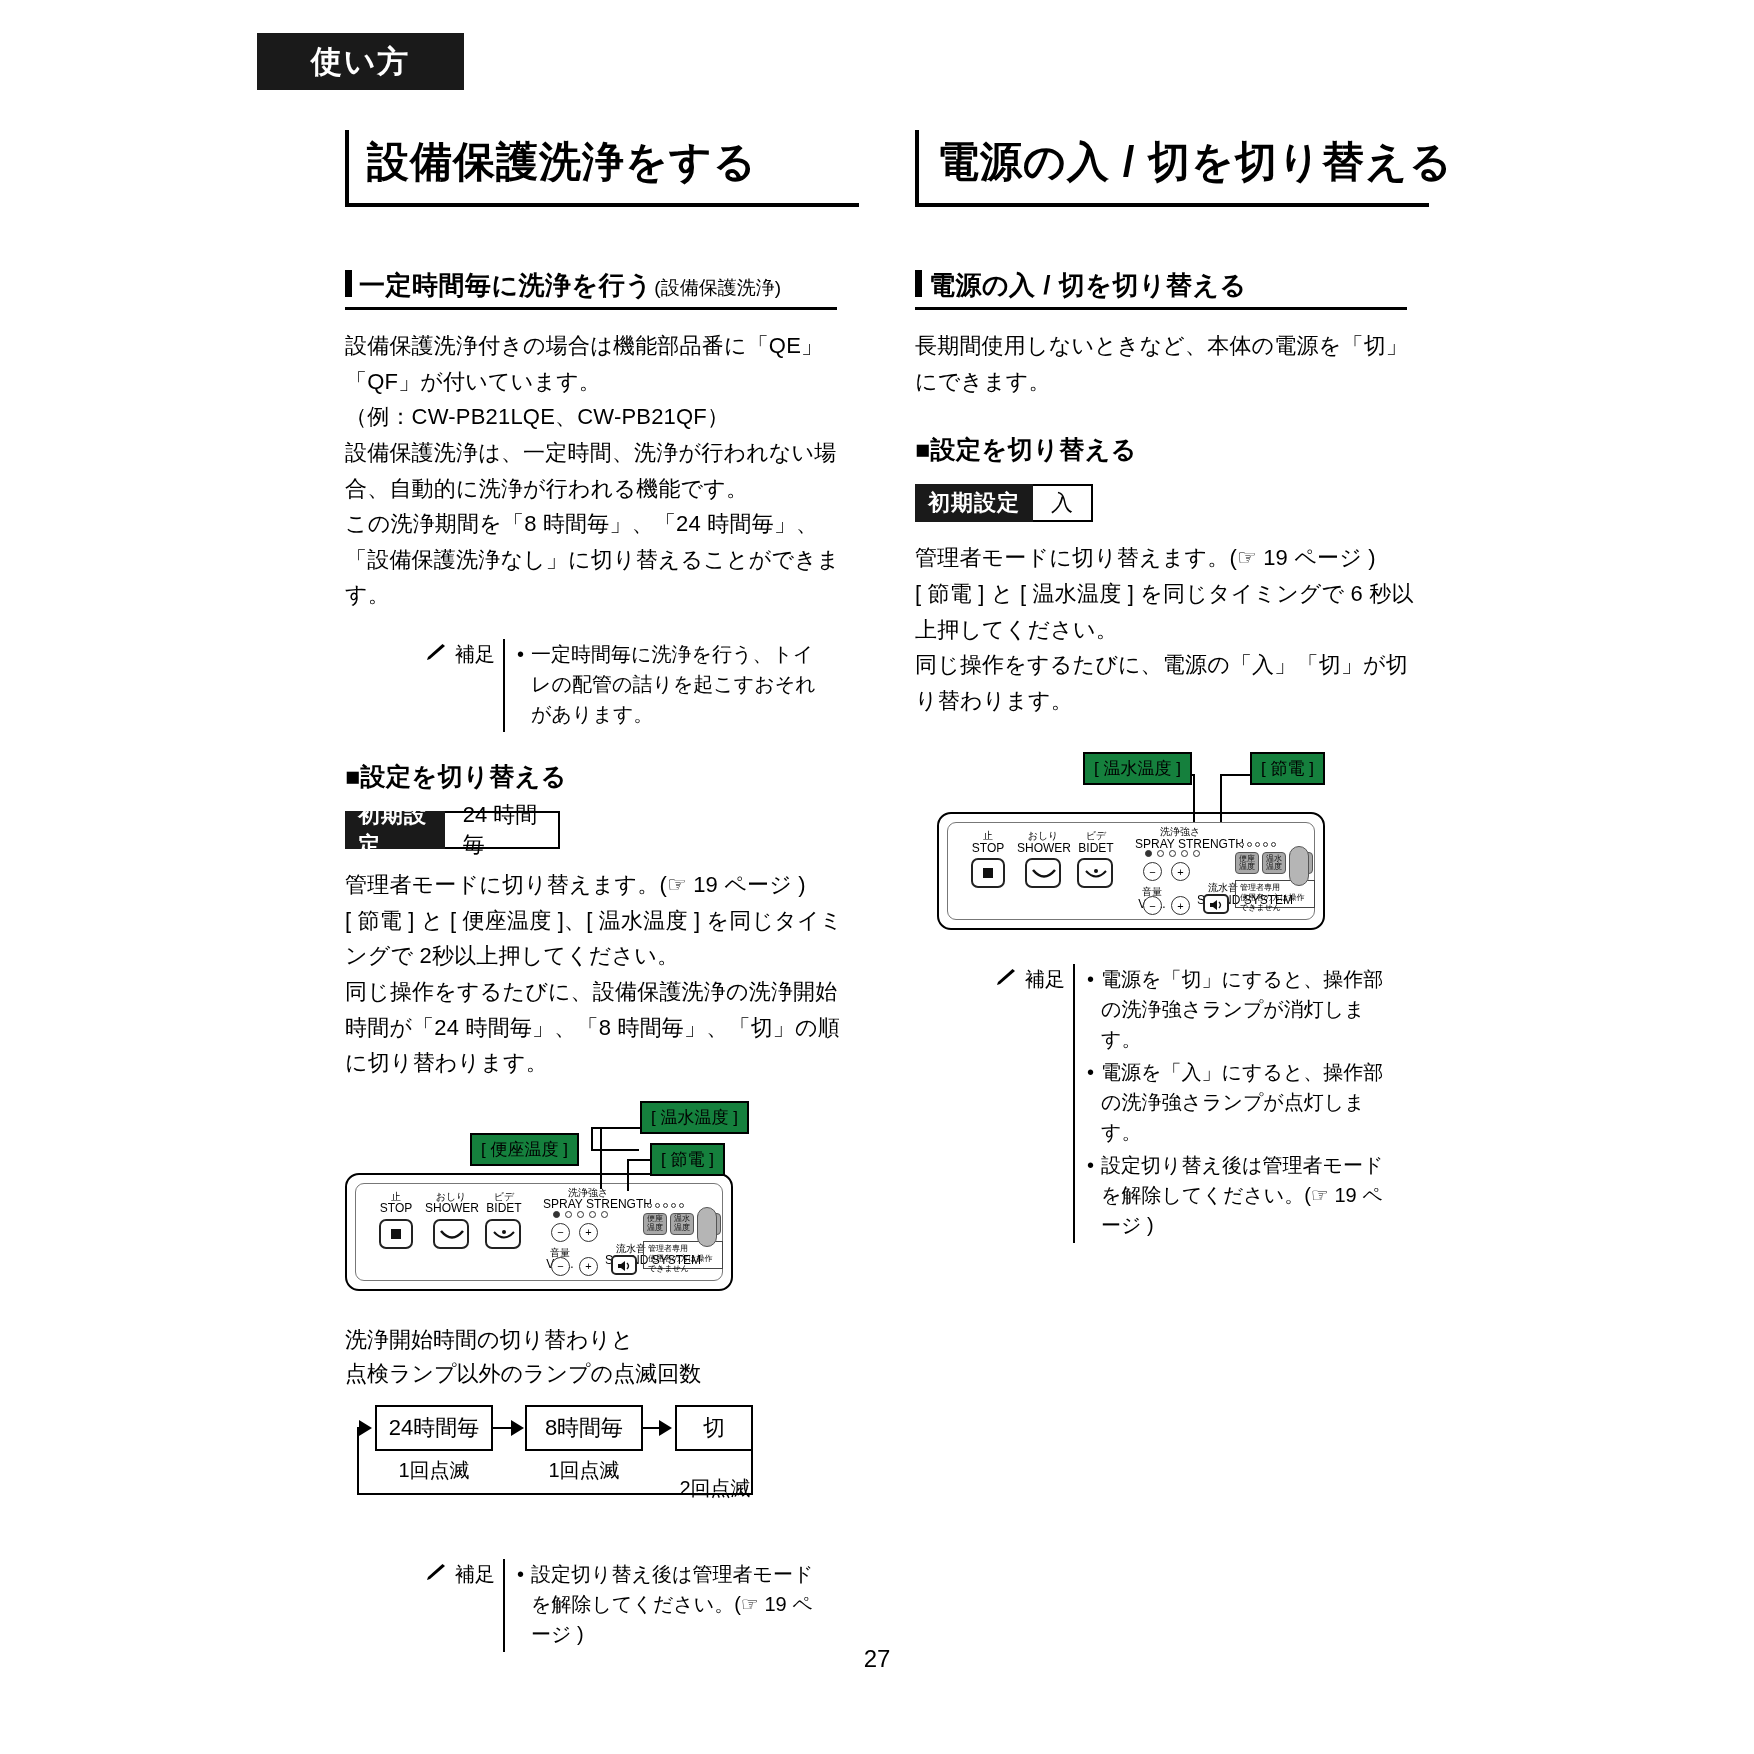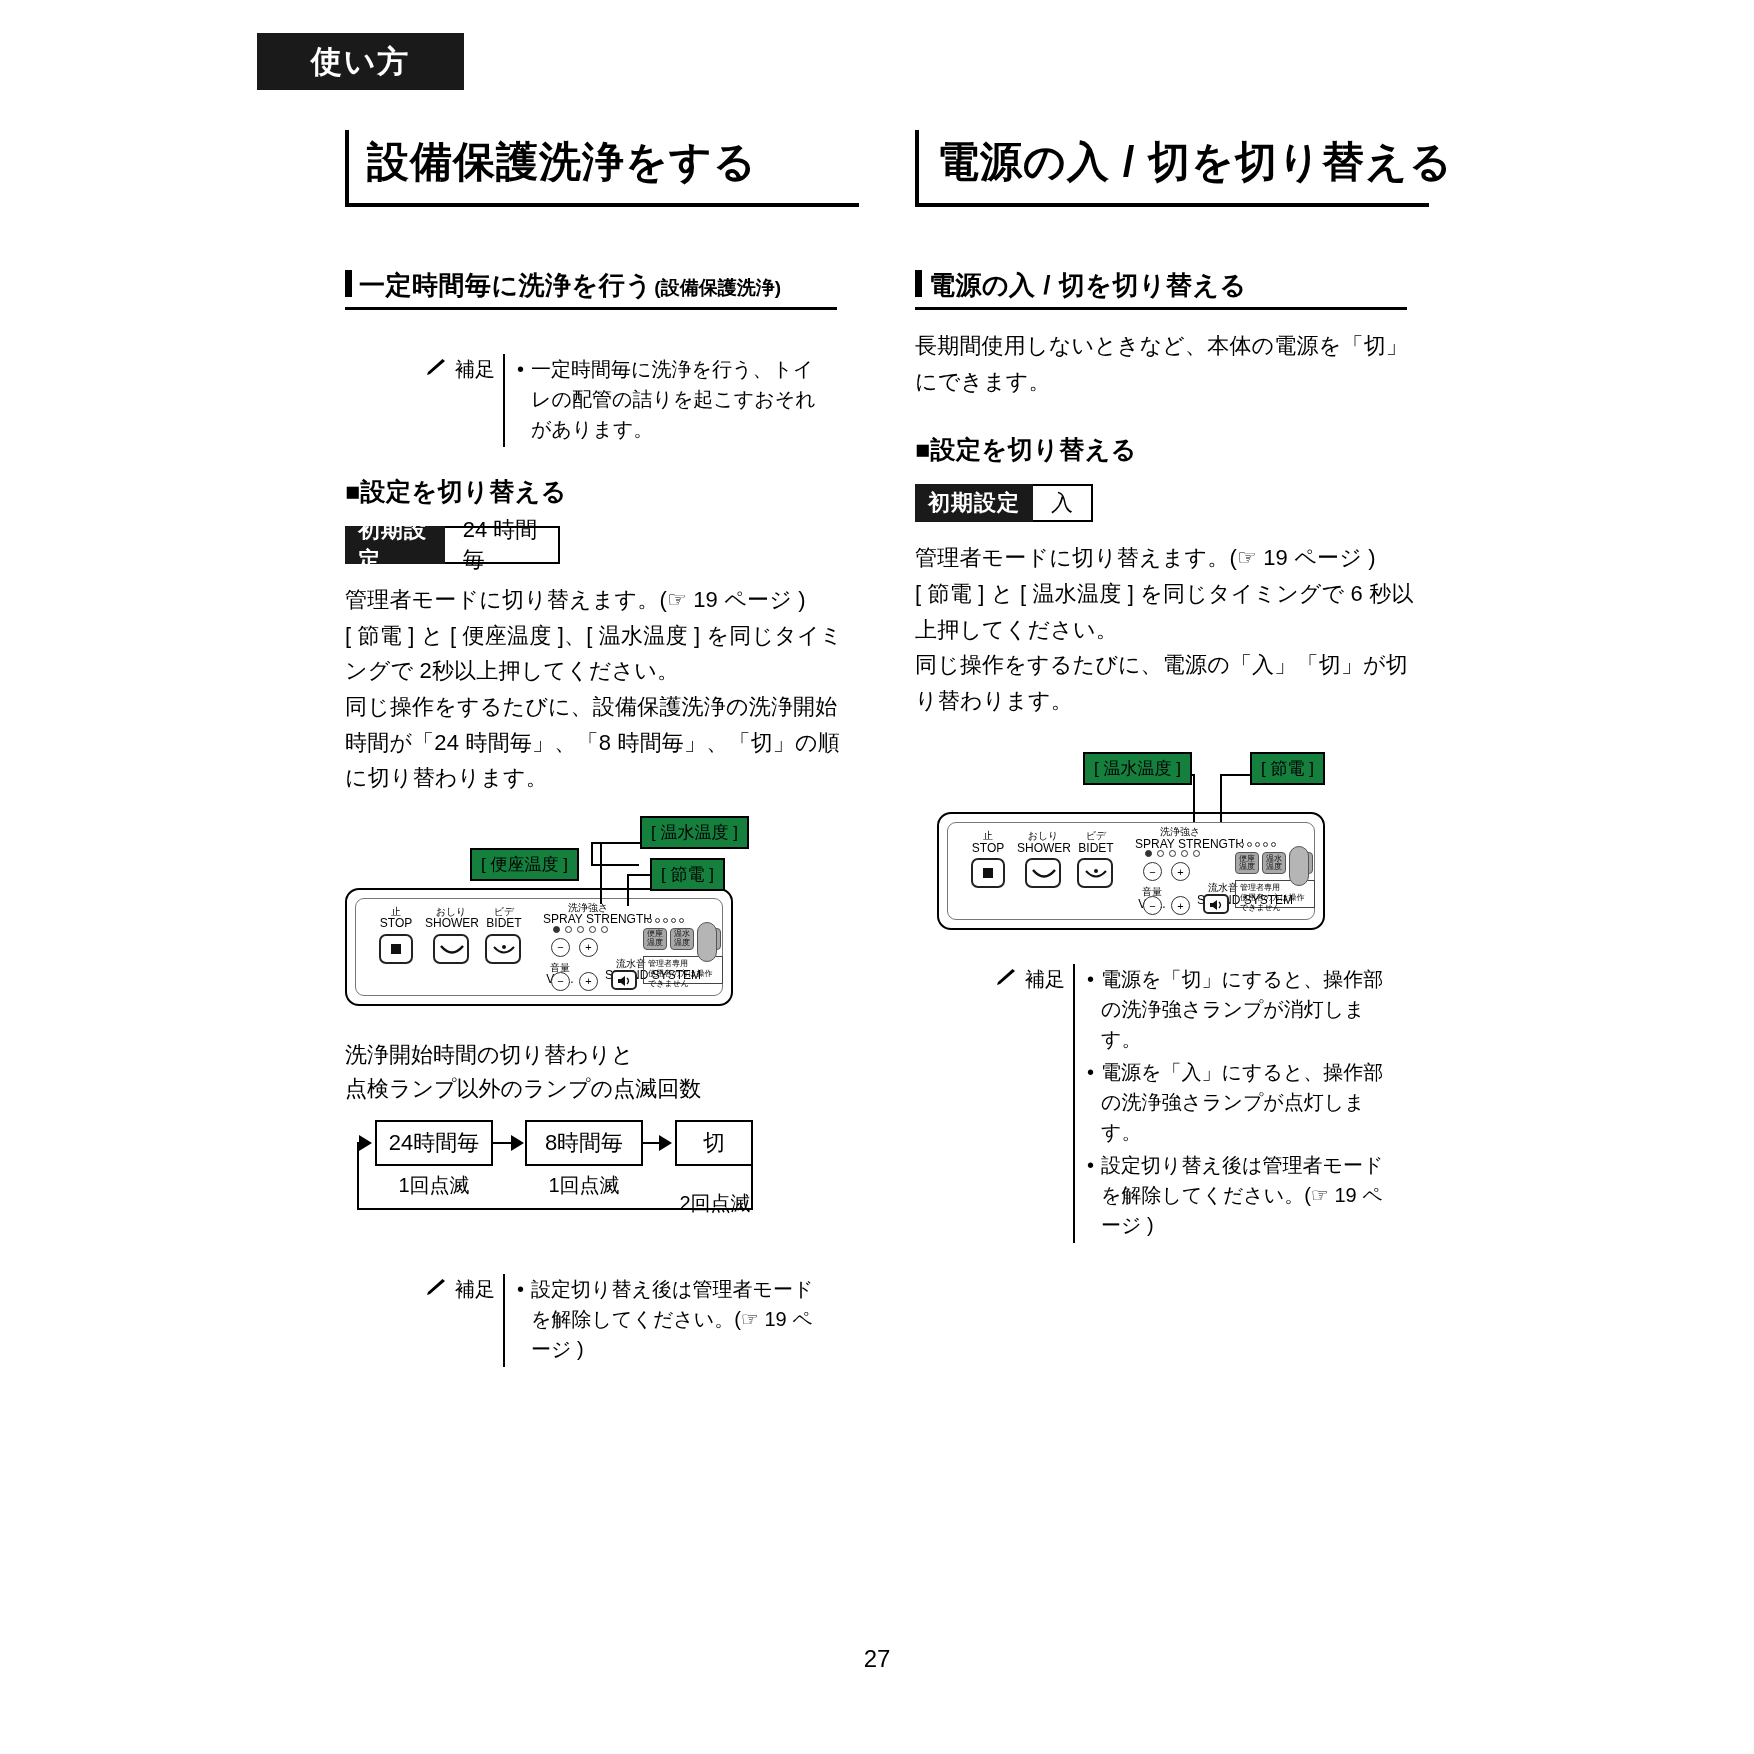--- a/index.html
+++ b/index.html
@@ -87,21 +87,21 @@
     position: relative;
     top: 3px;
   }
   .section-head .sh-text {
     font-size: 26px;
     font-weight: bold;
     letter-spacing: 0.5px;
   }
   .section-head .sh-sub {
     font-size: 19px;
-    font-weight: bold;
+    font-weight: normal;
     margin-left: 2px;
   }
 
   
   .body-text {
     font-size: 22px;
     line-height: 1.62;
     letter-spacing: 0.2px;
   }
 
@@ -327,20 +327,24 @@
     <div style="height:60px"></div>
 
     <div class="section-head">
       <span class="bar"></span>
       <span class="sh-text">一定時間毎に洗浄を行う</span>
       <span class="sh-sub">(設備保護洗浄)</span>
     </div>
 
     <div style="height:18px"></div>
 
+    <div class="body-text" style="white-space:pre-wrap;">設備保護洗浄付きの場合は機能部品番に「QE」「QF」が付いています。
+（例：CW-PB21LQE、CW-PB21QF）
+設備保護洗浄は、一定時間、洗浄が行われない場合、自動的に洗浄が行われる機能です。
+この洗浄期間を「8 時間毎」、「24 時間毎」、「設備保護洗浄なし」に切り替えることができます。</div>
 
     <div style="height:26px"></div>
 
     <div class="note" style="margin-left:80px;width:400px;">
       <div class="pen">
         <svg width="24" height="20" viewBox="0 0 24 20">
             <path d="M2 17 L5 16 L20 3 L17.5 1 L3 14 Z" fill="#000"></path>
           </svg>
       </div>
       <div class="note-label">補足</div>

